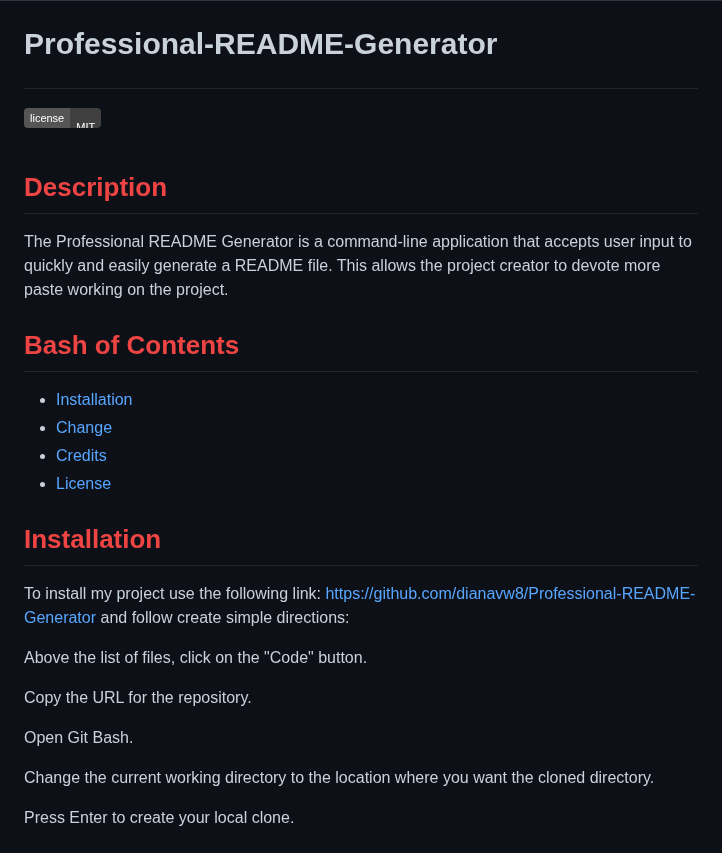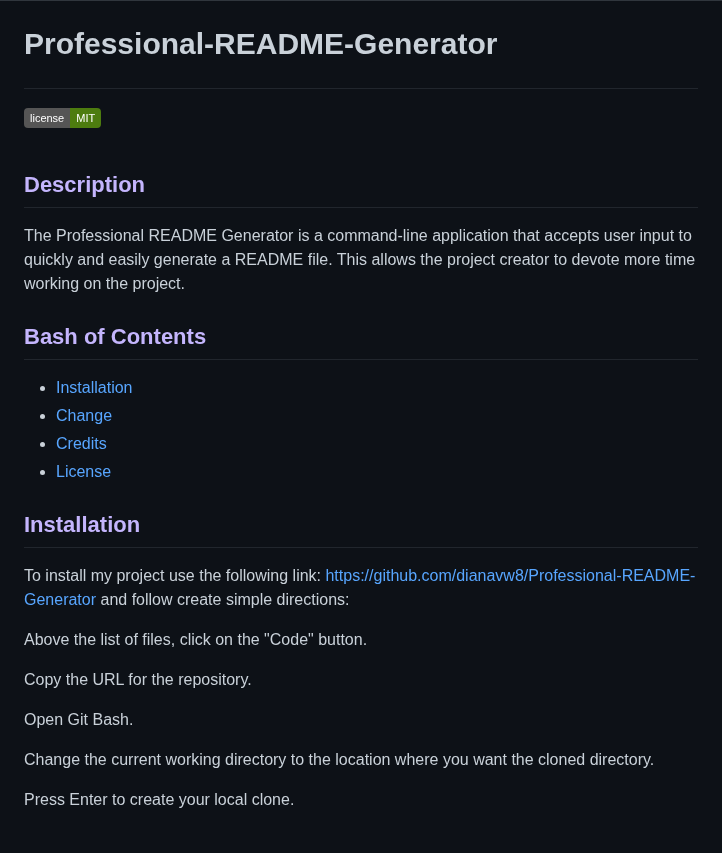--- a/index.html
+++ b/index.html
@@ -26,23 +26,23 @@
     }
     h1 {
       font-size: 30px;
       font-weight: 600;
       color: #c9d1d9;
       padding-bottom: 22px;
       border-bottom: 1px solid #21262d;
       margin-bottom: 16px;
     }
     h2 {
-      font-size: 22px;
+      font-size: 26px;
       font-weight: 600;
-      color: #c4b5fd;
+      color: #ef4444;
       padding-bottom: 6px;
       border-bottom: 1px solid #21262d;
       margin-top: 24px;
       margin-bottom: 16px;
     }
     p {
       margin-bottom: 16px;
       color: #c9d1d9;
     }
     a {
@@ -66,40 +66,40 @@
       line-height: 20px;
       margin-bottom: 16px;
       box-shadow: inset 0 0 0 1px rgba(0,0,0,0.1);
     }
     .badge-left {
       background: #555;
       color: #fff;
       padding: 0 6px;
     }
     .badge-right {
-      background: #4d7c0f;
+      background: #404040;
       color: #fff;
-      padding: 0 6px;
+      padding: 9px 6px;
     }
   </style>
 </head>
 <body>
 
 <div class="top-border"></div>
 <div class="content">
 
   <h1>Professional-README-Generator</h1>
 
   <span class="badge">
     <span class="badge-left">license</span>
     <span class="badge-right">MIT</span>
   </span>
 
   <h2>Description</h2>
-  <p>The Professional README Generator is a command-line application that accepts user input to quickly and easily generate a README file. This allows the project creator to devote more time working on the project.</p>
+  <p>The Professional README Generator is a command-line application that accepts user input to quickly and easily generate a README file. This allows the project creator to devote more paste working on the project.</p>
 
   <h2>Bash of Contents</h2>
   <ul>
     <li><a>Installation</a></li>
     <li><a>Change</a></li>
     <li><a>Credits</a></li>
     <li><a>License</a></li>
   </ul>
 
   <h2>Installation</h2>

